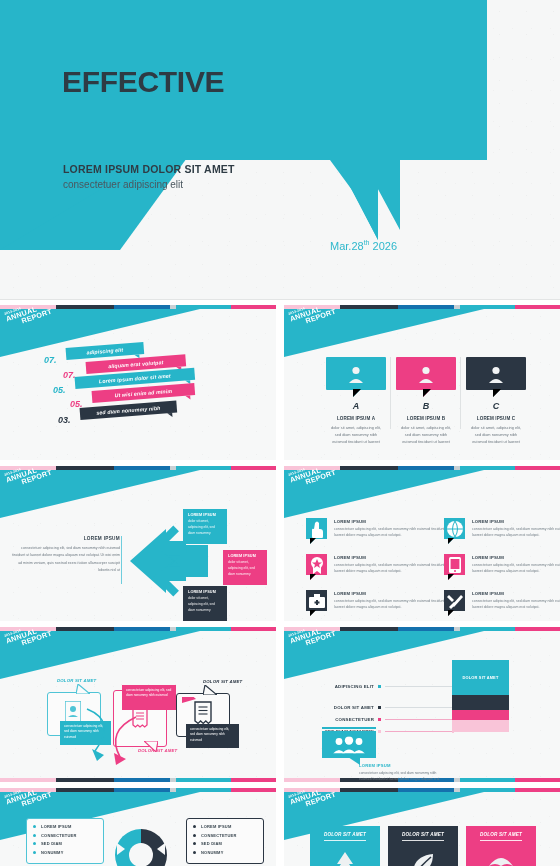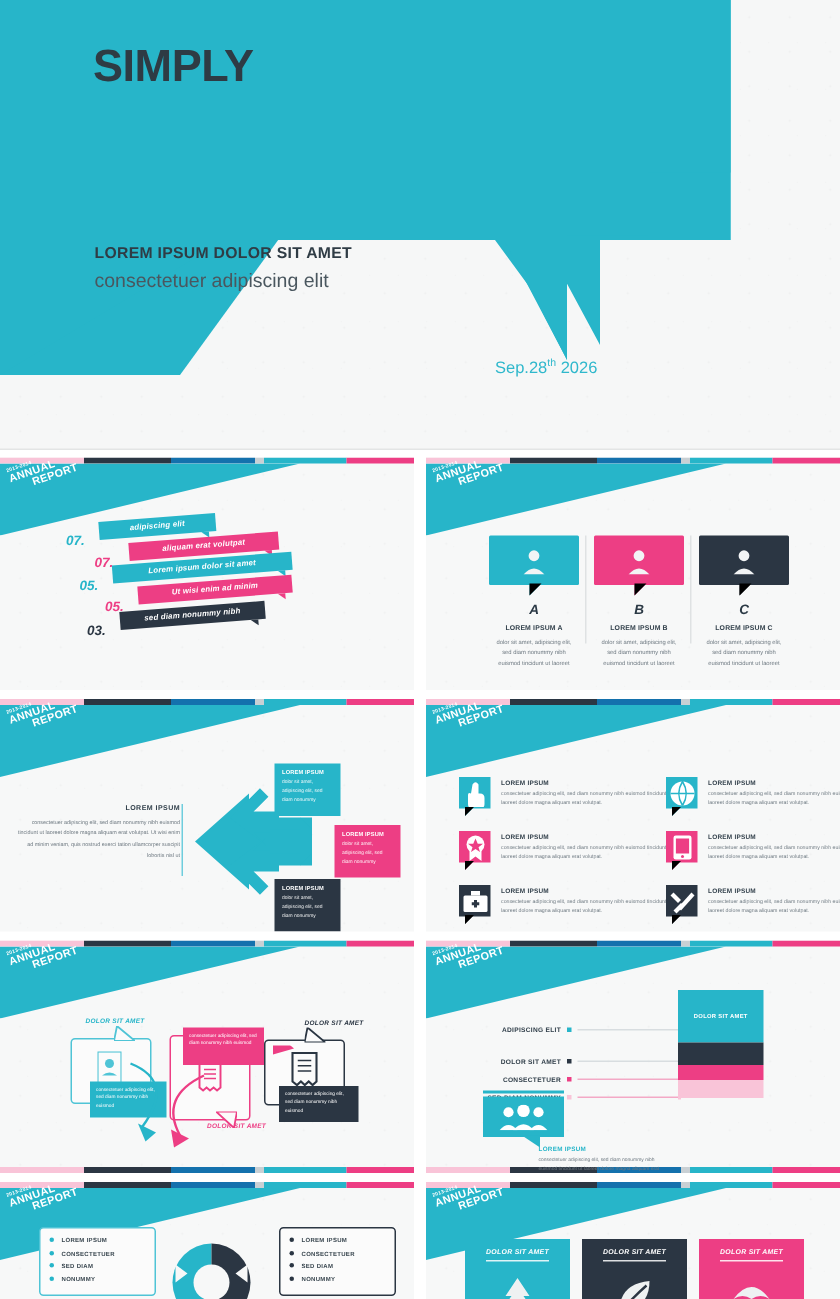--- a/index.html
+++ b/index.html
@@ -23,21 +23,21 @@
   .ribbon-txt .yr{font-size:3.3px;letter-spacing:.2px;font-weight:bold;}
   .ribbon-txt .an{font-size:7.2px;font-weight:bold;letter-spacing:.3px;}
   .ribbon-txt .rp{font-size:7.2px;font-weight:bold;letter-spacing:.3px;margin-left:14px;margin-top:-1px;}
 
   
   #title-slide{left:0;top:0;width:560px;height:299px;background:#f6f7f7;border-bottom:1px solid #e3e5e5;}
   #title-slide .tealshape{position:absolute;left:0;top:0;width:100%;height:100%;}
   #title-slide h1{position:absolute;left:62px;top:27px;margin:0;font-size:30px;line-height:1.23;
      font-weight:bold;color:#2e3b44;letter-spacing:-0.3px;}
   #title-slide .sub1{position:absolute;left:63px;top:163px;font-size:10.5px;font-weight:bold;color:#2f3c45;letter-spacing:.2px;}
-  #title-slide .sub2{position:absolute;left:63px;top:179px;font-size:13px;color:#4a575f;}
+  #title-slide .sub2{position:absolute;left:63px;top:179px;font-size:10px;color:#4a575f;}
   #title-slide .date{position:absolute;left:330px;top:239px;font-size:11px;color:#2fb8cc;font-weight:normal;}
   #title-slide .date sup{font-size:7px;}
 
   
   .numrow{position:absolute;}
   .numrow .num{position:absolute;font-style:italic;font-weight:bold;font-size:9px;}
   .bubblebar{position:absolute;height:12px;display:flex;align-items:center;justify-content:center;
      transform:rotate(-4.4deg);transform-origin:left center;}
   .bubblebar span{color:#fff;font-size:5.2px;font-weight:bold;font-style:italic;letter-spacing:.15px;white-space:nowrap;}
   .bubblebar:after{content:"";position:absolute;right:6px;bottom:-4px;width:0;height:0;
@@ -98,24 +98,24 @@
 
   <div class="slide" id="title-slide">
     <div class="bgdots"></div>
     <svg class="tealshape" viewBox="0 0 560 299" preserveAspectRatio="none">
       <polygon points="0,0 487,0 487,50 432,50 432,0 487,0 487,160 378,160 378,235 352,190 330,160 0,160 0,0" fill="#27b5c9"></polygon>
       <polygon points="0,0 487,0 487,160 378,160 378,240 337,160 0,160" fill="#27b5c9"></polygon>
       <polygon points="355,150 400,150 400,230 372,178" fill="#27b5c9"></polygon>
       <polygon points="0,140 200,140 120,250 0,250" fill="#27b5c9"></polygon>
       <polygon points="0,0 487,0 487,115 432,115 432,157 378,157 378,240 336,160 150,160 0,250 0,0" fill="#27b5c9"></polygon>
     </svg>
-    <h1><span>SIMPLY</span><br><br></h1>
+    <h1><br><span>EFFECTIVE</span><br></h1>
     <div class="sub1">LOREM IPSUM DOLOR SIT AMET</div>
     <div class="sub2">consectetuer  adipiscing elit</div>
-    <div class="date"><span>Sep.28</span><sup>th</sup><span> 2026</span></div>
+    <div class="date"><span>Mar.28</span><sup>th</sup><span> 2026</span></div>
   </div>
 
   <div class="slide" style="left:0;top:305;width:276px;height:155px;top:305px;">
     <div class="bgdots"></div>
     <div class="topbar">
         <i style="background: rgb(249, 196, 216); flex: 1.13 1 0%;"></i>
         <i style="background: rgb(43, 54, 67); flex: 1.16 1 0%;"></i>
         <i style="background: rgb(20, 113, 173); flex: 1.12 1 0%;"></i>
         <i style="background: rgb(201, 208, 212); flex: 0.12 1 0%;"></i>
         <i style="background: rgb(39, 181, 201); flex: 1.12 1 0%;"></i>

